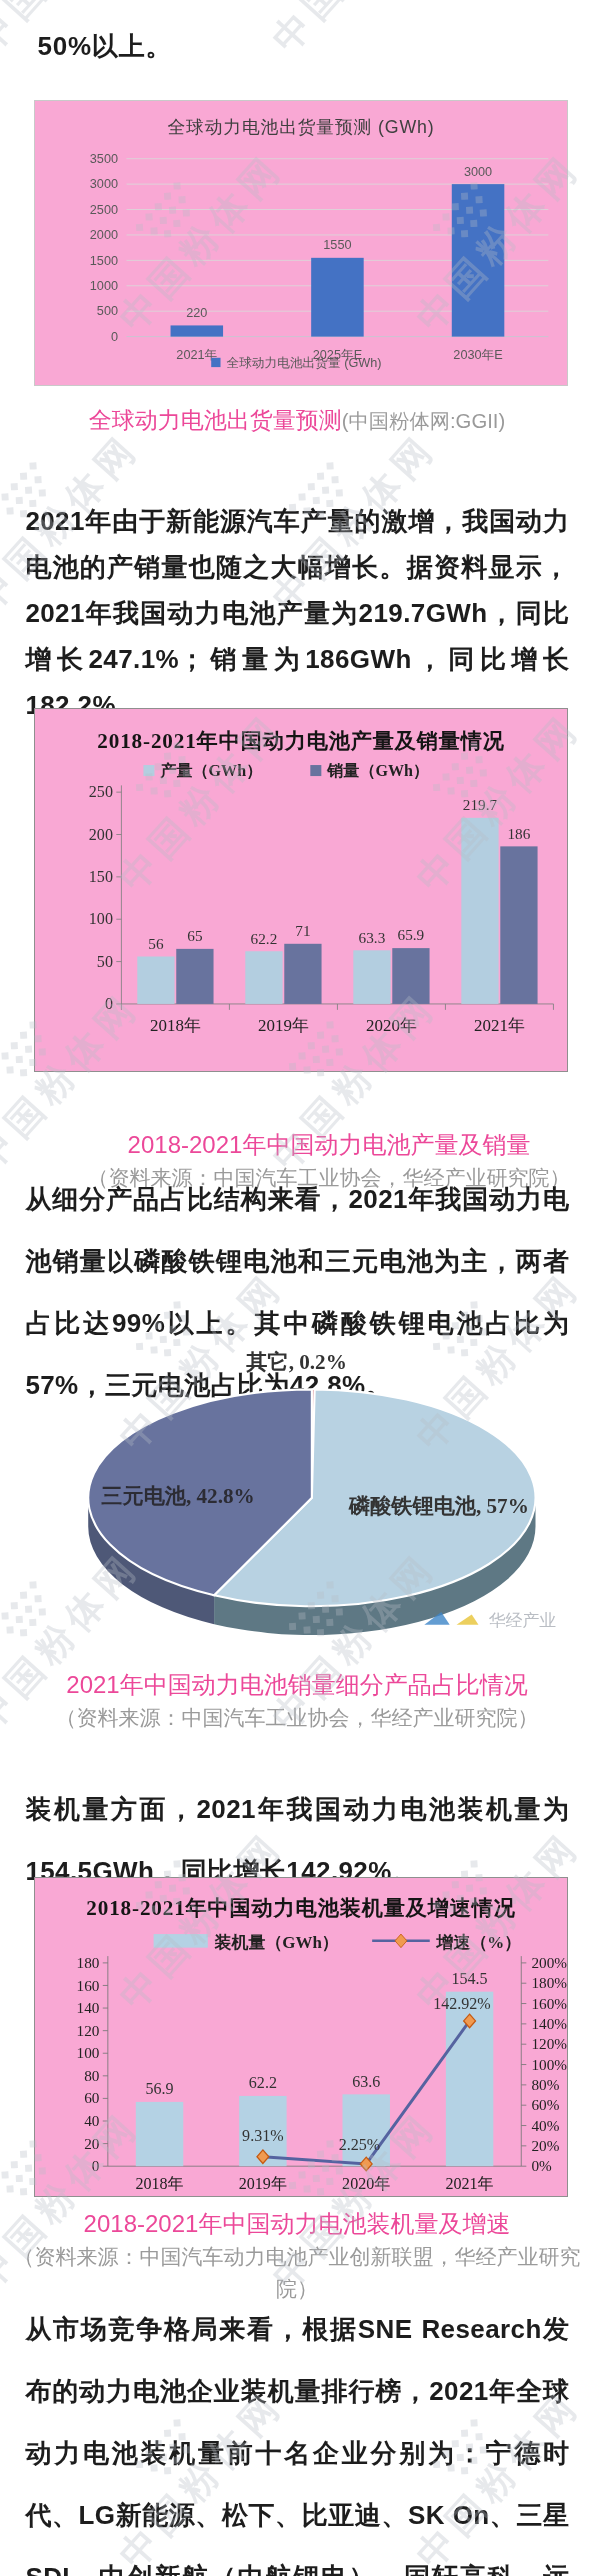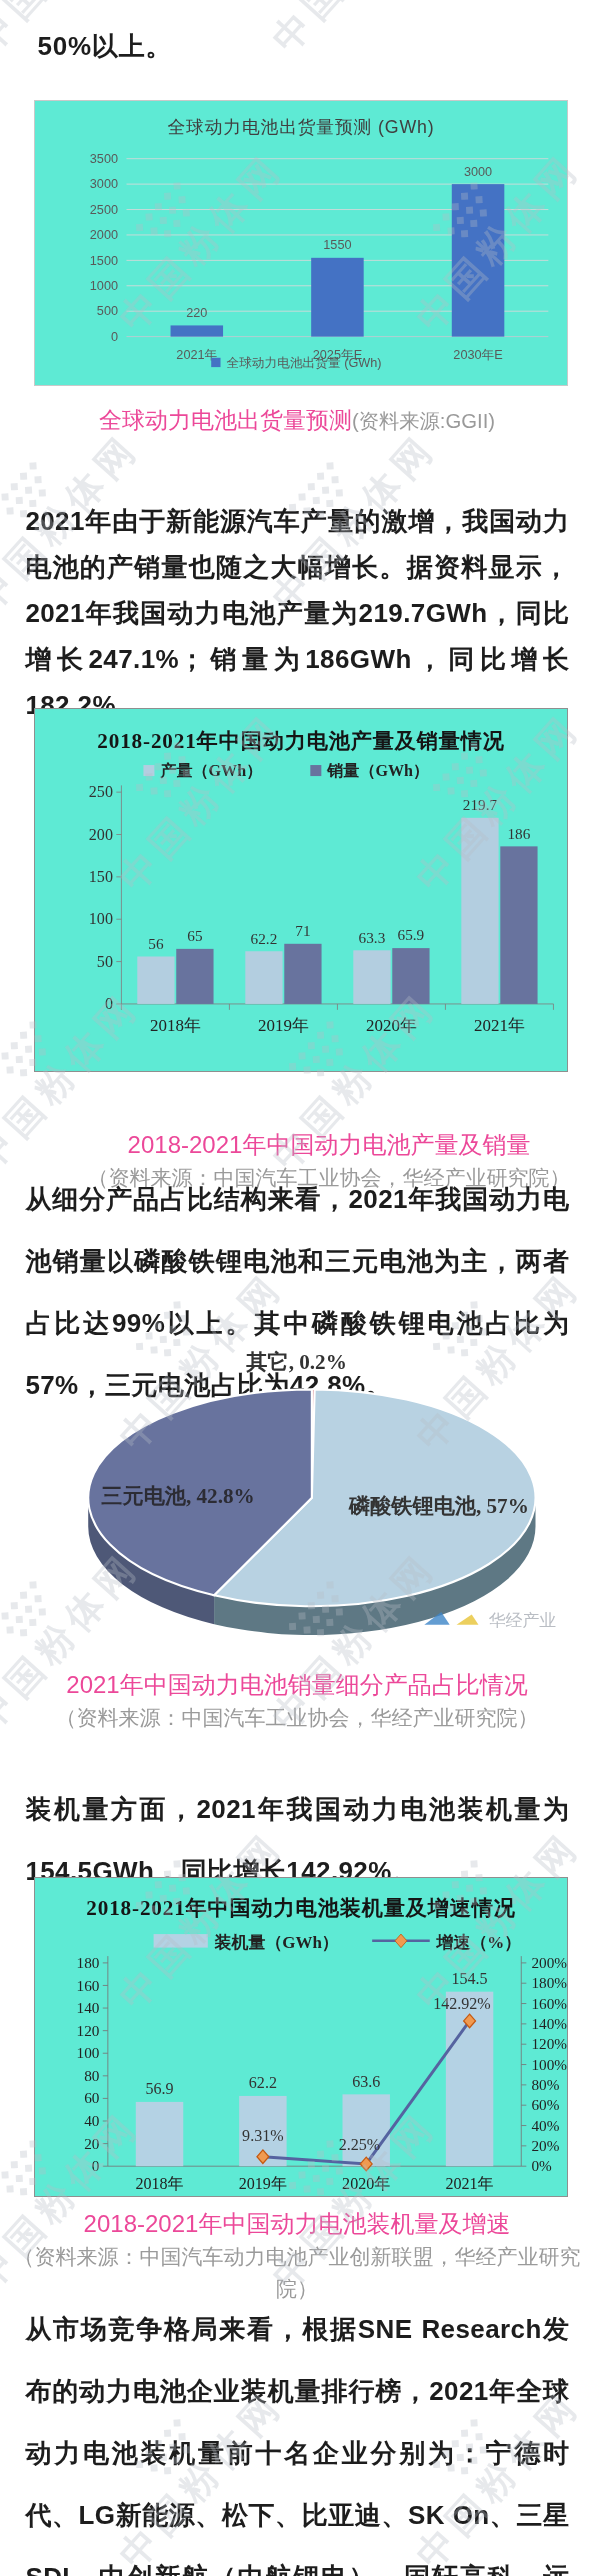--- a/index.html
+++ b/index.html
@@ -6,21 +6,21 @@
   .page{position:relative;width:594px;height:2576px;background:#fff;overflow:hidden;
         font-family:"Liberation Sans","DejaVu Sans",sans-serif;}
   .intro{position:absolute;left:25.4px;top:17px;margin:12px;font-size:26px;font-weight:600;
          color:#1d1d1d;letter-spacing:0.8px;}
   .para{position:absolute;left:25.4px;width:544px;margin:0;font-size:26px;font-weight:600;
         color:#1d1d1d;line-height:62px;text-align:justify;letter-spacing:0.4px;}
   #p1{top:498px;line-height:46px;}
   #p2{top:1168px;}
   #p3{top:1778px;}
   #p4{top:2298px;}
-  .panel{position:absolute;left:34px;width:532px;background:#5eead4;border:0.8px solid #c9c9c9;box-sizing:content-box;}
+  .panel{position:absolute;left:34px;width:532px;background:#f9a8d4;border:0.8px solid #c9c9c9;box-sizing:content-box;}
   #panel-c1{top:100px;height:284px;}
   #panel-c2{top:708px;height:362px;border-color:#8f8f8f;}
   #panel-c4{top:1877px;height:318px;border-color:#8f8f8f;}
   #pie-wrap{position:absolute;left:34px;top:1330px;width:532px;height:339px;}
   .caption{position:absolute;left:0;width:594px;text-align:center;margin:0;}
   .caption .t{font-size:24px;font-weight:400;color:#ec4899;line-height:34px;}
   .caption .src{font-size:21px;font-weight:400;color:#9a9a9a;line-height:32px;}
   #cap1{top:403px;}
   #cap1 .t{font-size:23px;}
   #cap1 .src{font-size:20.3px;}
@@ -67,21 +67,21 @@
         <rect x="326" y="185" width="62" height="93" fill="#4472c4"></rect>
         <text x="357" y="175" font-size="15" fill="#595959" text-anchor="middle" font-family="&quot;Liberation Sans&quot;,&quot;DejaVu Sans&quot;,sans-serif" font-weight="normal">1550</text>
         <text x="357" y="304" font-size="15" fill="#595959" text-anchor="middle" font-family="&quot;Liberation Sans&quot;,&quot;DejaVu Sans&quot;,sans-serif" font-weight="normal">2025年E</text>
         <rect x="492" y="98" width="62" height="180" fill="#4472c4"></rect>
         <text x="523" y="88" font-size="15" fill="#595959" text-anchor="middle" font-family="&quot;Liberation Sans&quot;,&quot;DejaVu Sans&quot;,sans-serif" font-weight="normal">3000</text>
         <text x="523" y="304" font-size="15" fill="#595959" text-anchor="middle" font-family="&quot;Liberation Sans&quot;,&quot;DejaVu Sans&quot;,sans-serif" font-weight="normal">2030年E</text>
         <rect x="208" y="303" width="11" height="11" fill="#4472c4"></rect>
         <text x="226" y="314" font-size="15" fill="#595959" text-anchor="start" font-family="&quot;Liberation Sans&quot;,&quot;DejaVu Sans&quot;,sans-serif" font-weight="normal">全球动力电池出货量 (GWh)</text>
       </svg>
   </div>
-  <p class="caption" id="cap1"><span class="t">全球动力电池出货量预测</span><span class="src">(资料来源:GGII)</span></p>
+  <p class="caption" id="cap1"><span class="t">全球动力电池出货量预测</span><span class="src">(中国粉体网:GGII)</span></p>
 
   <p class="para" id="p1">2021年由于新能源汽车产量的激增，我国动力电池的产销量也随之大幅增长。据资料显示，2021年我国动力电池产量为219.7GWh，同比增长247.1%；销量为186GWh，同比增长182.2%。</p>
 
   <div class="panel" id="panel-c2">
     <svg id="c2-svg" width="532" height="362" viewBox="0 0 628 427">
         <text x="314" y="46" font-size="25" fill="#151515" text-anchor="middle" font-family="&quot;Liberation Serif&quot;,&quot;DejaVu Serif&quot;,serif" font-weight="bold" letter-spacing="1">2018-2021年中国动力电池产量及销量情况</text>
         <rect x="128" y="66" width="13" height="13" fill="#b3cee0"></rect>
         <text x="148" y="79" font-size="19" fill="#222" text-anchor="start" font-family="&quot;Liberation Serif&quot;,&quot;DejaVu Serif&quot;,serif" font-weight="bold">产量（GWh）</text>
         <rect x="325" y="66" width="13" height="13" fill="#68739e"></rect>
         <text x="345" y="79" font-size="19" fill="#222" text-anchor="start" font-family="&quot;Liberation Serif&quot;,&quot;DejaVu Serif&quot;,serif" font-weight="bold">销量（GWh）</text>

